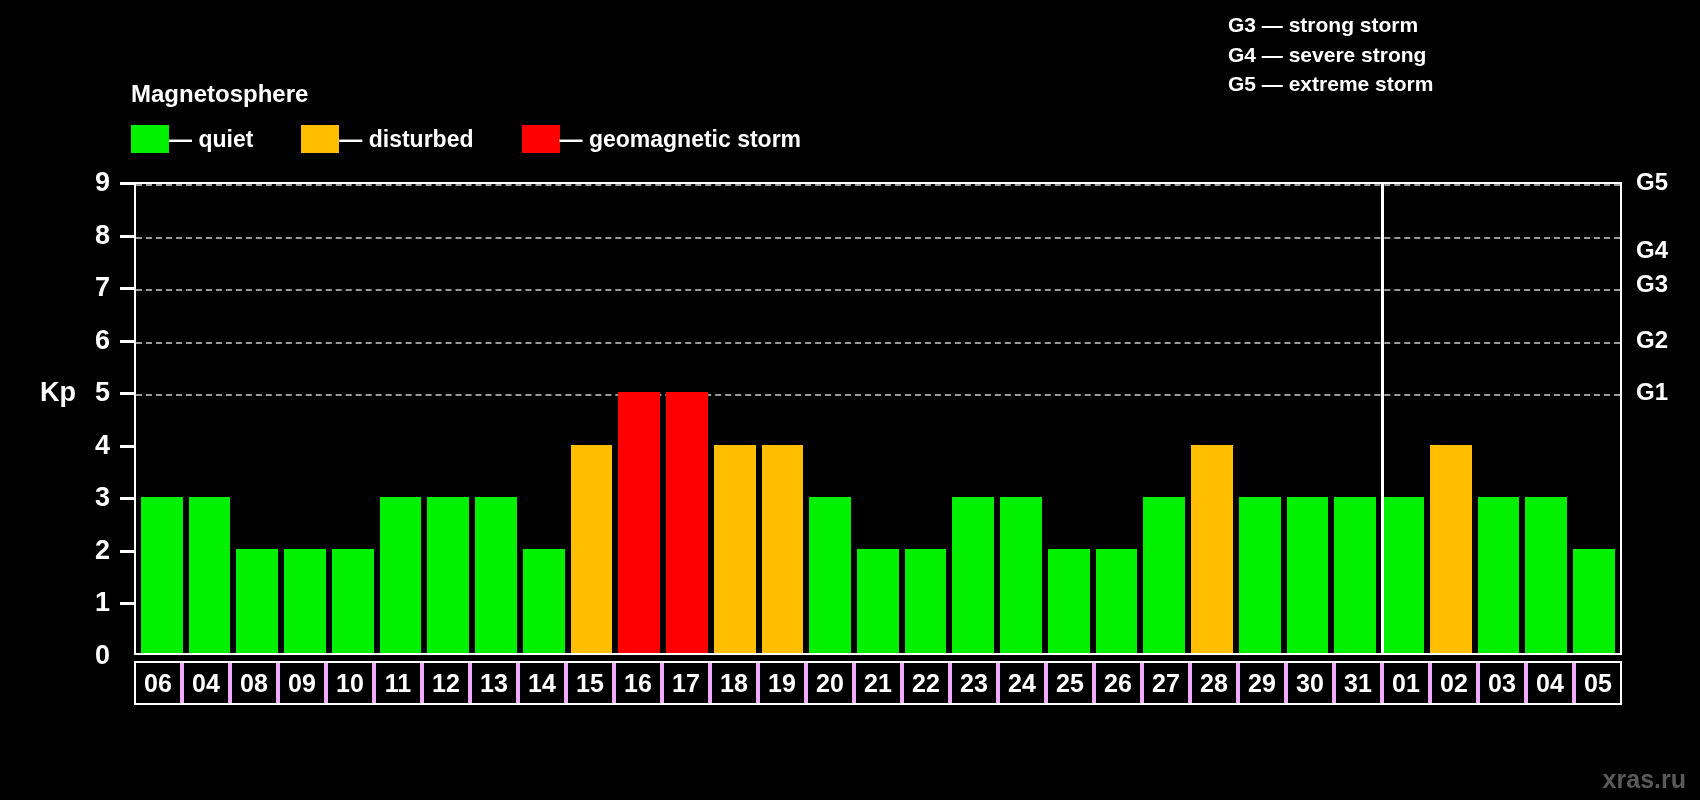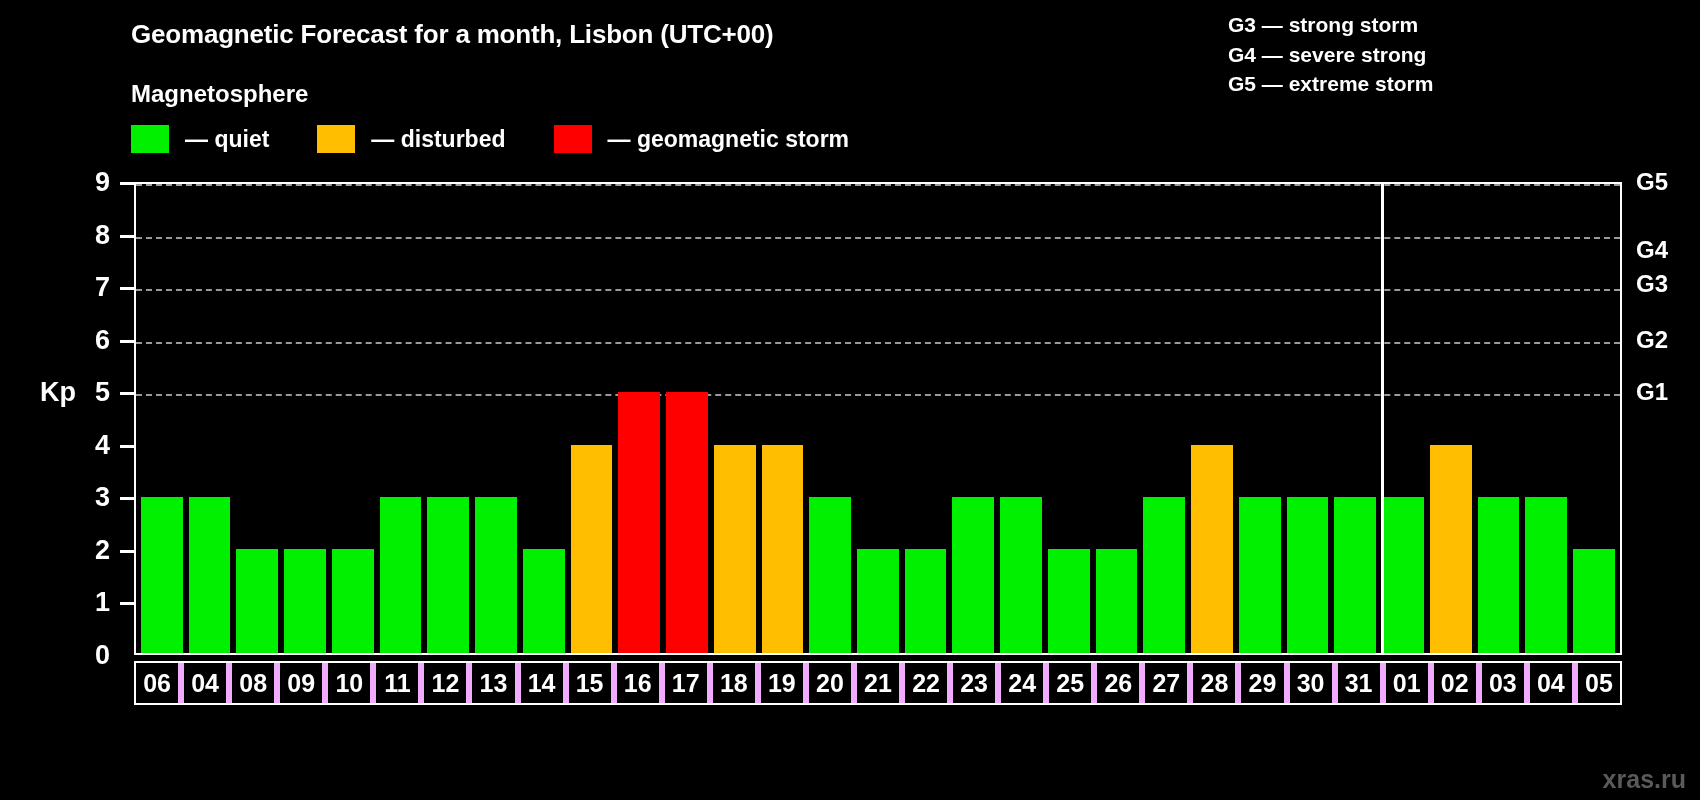--- a/index.html
+++ b/index.html
@@ -8,21 +8,21 @@
   #root{position:relative;width:1700px;height:800px;background:#000;}
 
   
   .title{position:absolute;left:131px;top:19px;font-size:26px;font-weight:bold;
          letter-spacing:-.2px;white-space:nowrap;}
   .mag-title{position:absolute;left:131px;top:80px;font-size:24px;font-weight:bold;}
 
   .legend{position:absolute;left:131px;top:124px;display:flex;align-items:center;height:30px;}
   .lg-item{display:flex;align-items:center;margin-right:48px;}
   .lg-swatch{width:38px;height:28px;display:block;}
-  .lg-text{font-size:23px;font-weight:bold;margin-left:16px;white-space:nowrap;}
+  .lg-text{font-size:23px;font-weight:bold;margin-left:0;white-space:nowrap;}
 
   .gscale{position:absolute;left:1228px;top:10px;font-size:21px;font-weight:bold;line-height:29.5px;}
   .gscale div{white-space:nowrap;}
 
   
   .plot{position:absolute;left:134px;top:182px;width:1488px;height:473px;
         border:2px solid #fff;box-sizing:border-box;background:#000;}
   .grid{position:absolute;left:0;right:0;height:0;border-top:2px dashed #9a9a9a;}
 
   .bars{position:absolute;left:0;top:0;right:0;bottom:0;display:flex;
@@ -37,33 +37,32 @@
          text-align:right;width:40px;transform:translateY(-50%);}
   .ylab-kp{position:absolute;left:40px;top:377px;font-size:27px;font-weight:bold;}
   .tickmark{position:absolute;left:120px;width:14px;height:0;border-top:3px solid #fff;}
   .gtick{position:absolute;left:1636px;font-size:24px;font-weight:bold;transform:translateY(-50%);}
   .gtickmark{position:absolute;left:1606px;width:16px;height:0;border-top:3px solid #fff;}
 
   
   .dates{position:absolute;left:134px;top:661px;width:1488px;height:44px;
          display:flex;border:2px solid #fff;box-sizing:border-box;background:#000;}
   .date-cell{flex:1 1 0;display:flex;align-items:center;justify-content:center;
-             font-size:25px;font-weight:bold;border-right:6px solid #f0abfc;box-sizing:border-box;}
+             font-size:25px;font-weight:bold;border-right:4px solid #f0abfc;box-sizing:border-box;}
   .date-cell:last-child{border-right:none;}
 
   .caption{position:absolute;left:0;top:718px;width:1488px;margin-left:134px;
            text-align:center;font-size:25px;font-weight:bold;}
   .watermark{position:absolute;right:14px;bottom:6px;font-size:25px;font-weight:bold;color:#5a5a5a;}
 </style>
 </head>
 <body>
 
 <div id="root">
 
-  <div class="title">Geomagnetic Forecast for a month, Lisbon (UTC+00)</div>
   <div class="mag-title">Magnetosphere</div>
 
   <div class="legend" id="legend">
       <div class="lg-item">
         <span class="lg-swatch" style="background: rgb(0, 240, 0);"></span>
         <span class="lg-text">— quiet</span>
       </div>
       <div class="lg-item">
         <span class="lg-swatch" style="background: rgb(255, 191, 0);"></span>
         <span class="lg-text">— disturbed</span>

